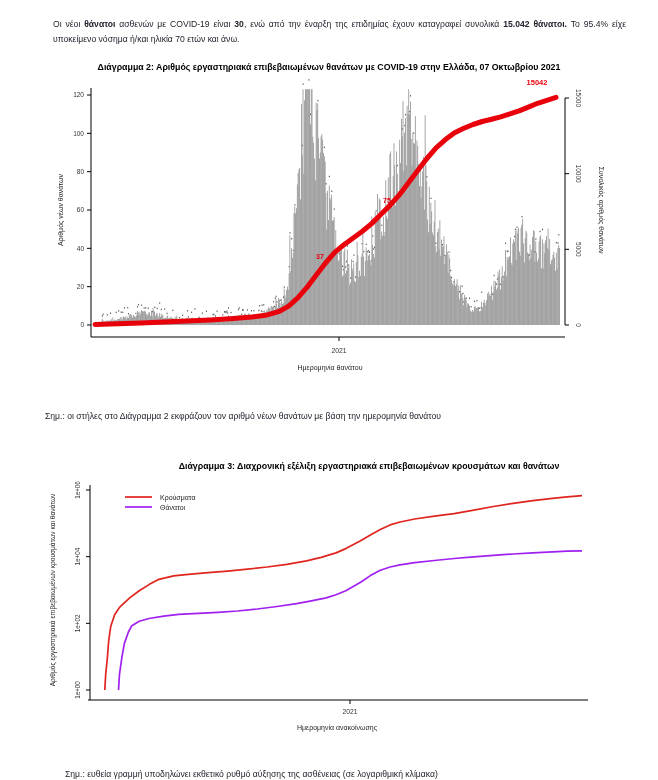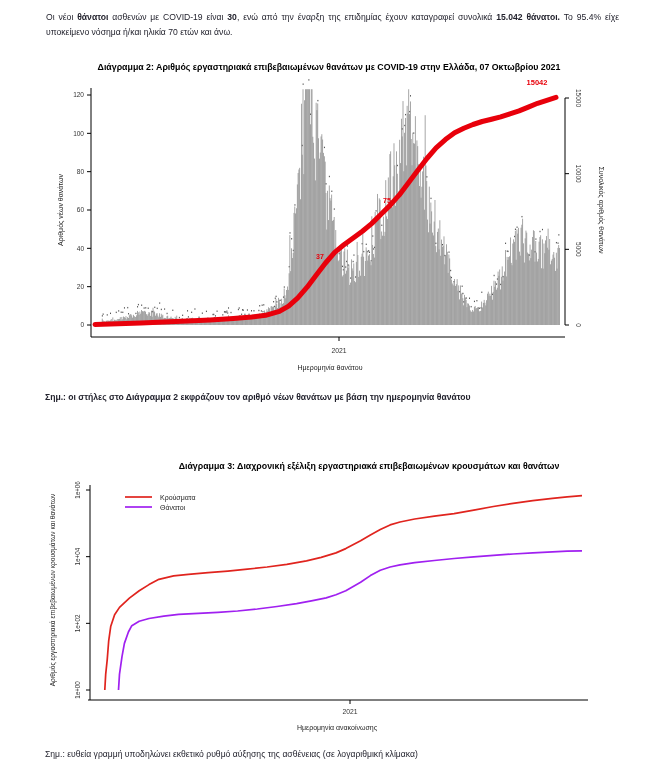--- a/index.html
+++ b/index.html
@@ -1,31 +1,31 @@
 <!DOCTYPE html>
 <html><head>
 <meta charset="utf-8">
 <style>
   html,body{margin:0;padding:0;background:#fff;}
   .page{position:relative;width:658px;height:780px;background:#ffffff;overflow:hidden;
         font-family:"Liberation Sans",sans-serif;color:#23232e;}
-  .intro{position:absolute;left:45px;top:9px;width:573px;margin:1px;
+  .intro{position:absolute;left:45px;top:9px;width:573px;margin:8px;
          font-size:8.6px;line-height:15px;text-align:justify;}
   .intro .b{font-weight:bold;}
   .ctitle{position:absolute;left:0;width:658px;text-align:center;
           font-size:8.8px;font-weight:bold;color:#000;}
   .t2{top:62px;}
   .t3{top:461px;margin-left:40px;}
   .fig{position:absolute;left:0;}
   #chart2{top:72px;}
   #chart3{top:472px;}
   .note{position:absolute;left:45px;margin:0;font-size:8.6px;line-height:13px;}
-  .n1{top:391px;font-weight:bold;}
+  .n1{top:410px;}
   .p2{top:418px;width:573px;text-align:justify;line-height:15px;}
-  .n3{top:748px;}
+  .n3{top:768px;margin-left:20px;}
 </style>
 </head>
 <body>
 
 <div class="page">
 
   <p class="intro" id="intro"><span>Οι νέοι </span><span class="b">θάνατοι</span><span> ασθενών με COVID-19 είναι </span><span class="b">30</span><span>, ενώ από την έναρξη της επιδημίας έχουν καταγραφεί συνολικά </span><span class="b">15.042 θάνατοι.</span><span> Το 95.4% είχε υποκείμενο νόσημα ή/και ηλικία 70 ετών και άνω.</span></p>
 
   <div class="ctitle t2">Διάγραμμα 2: Αριθμός εργαστηριακά επιβεβαιωμένων θανάτων με COVID-19 στην Ελλάδα, 07 Οκτωβρίου 2021</div>
   <svg id="chart2" class="fig" width="658" height="310" viewBox="0 0 658 310">

